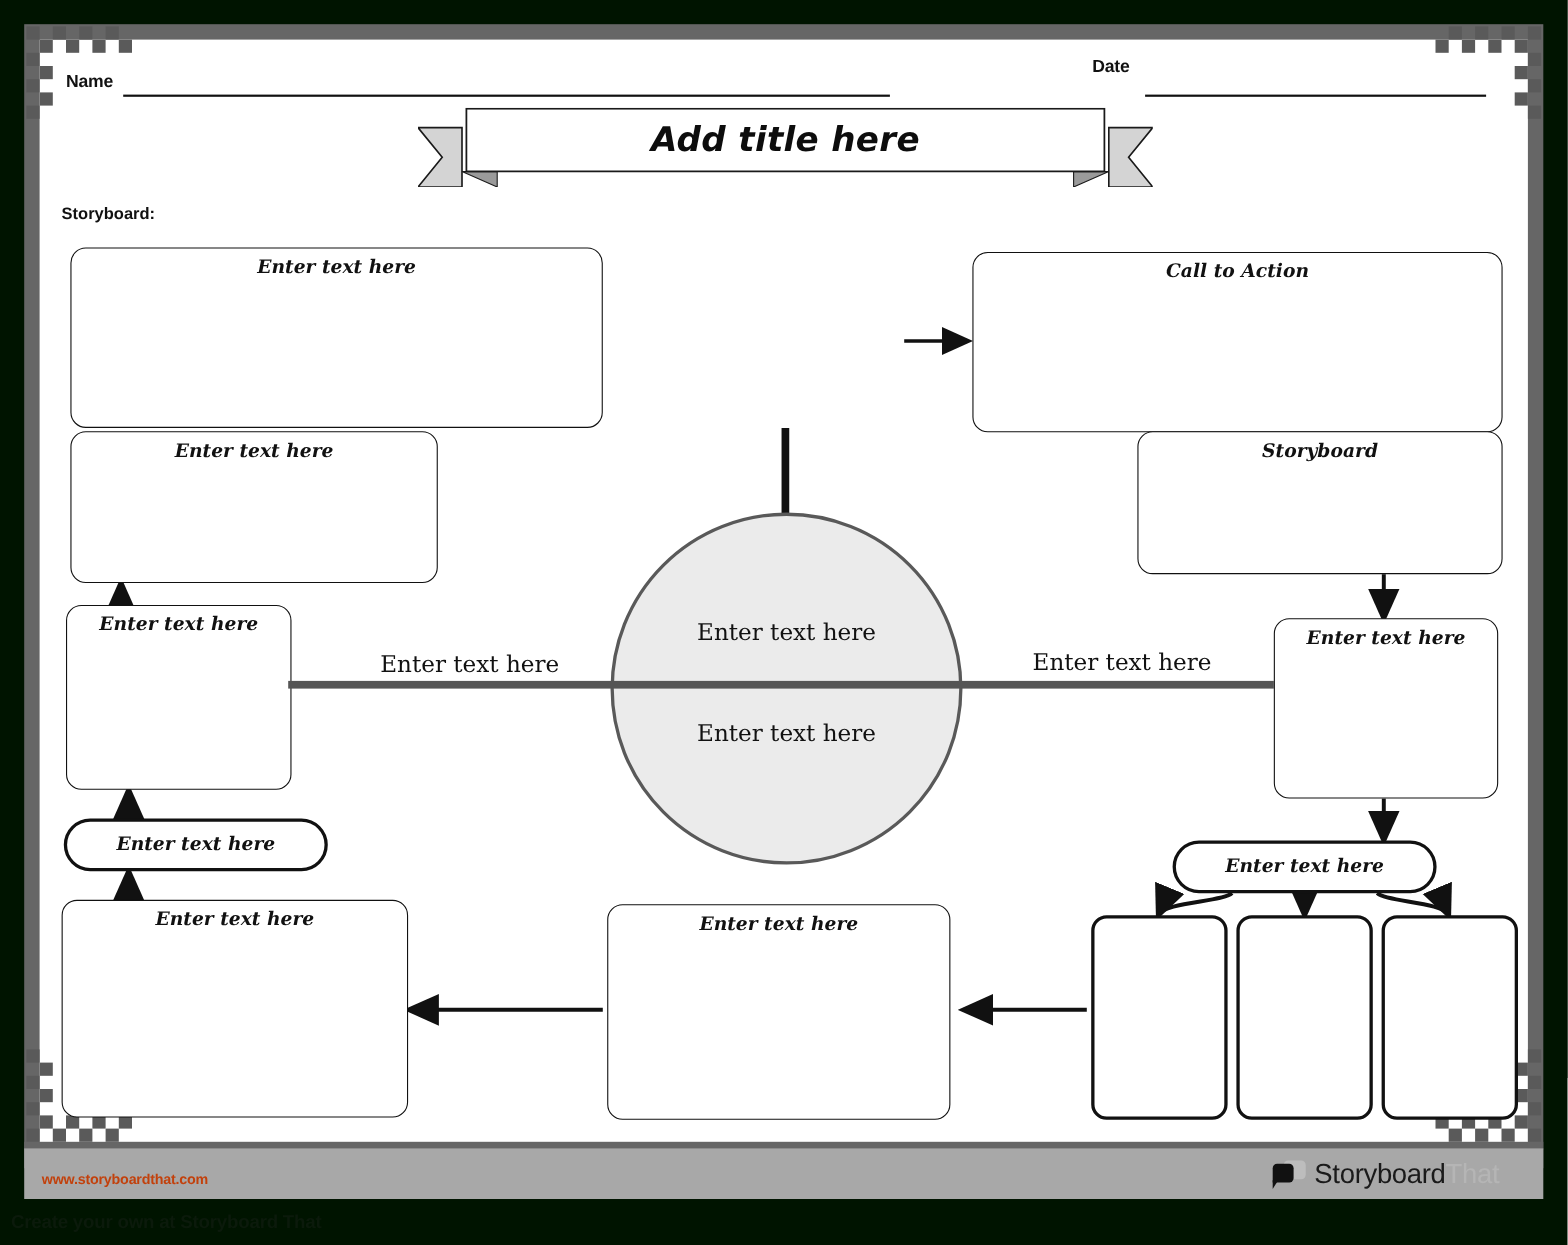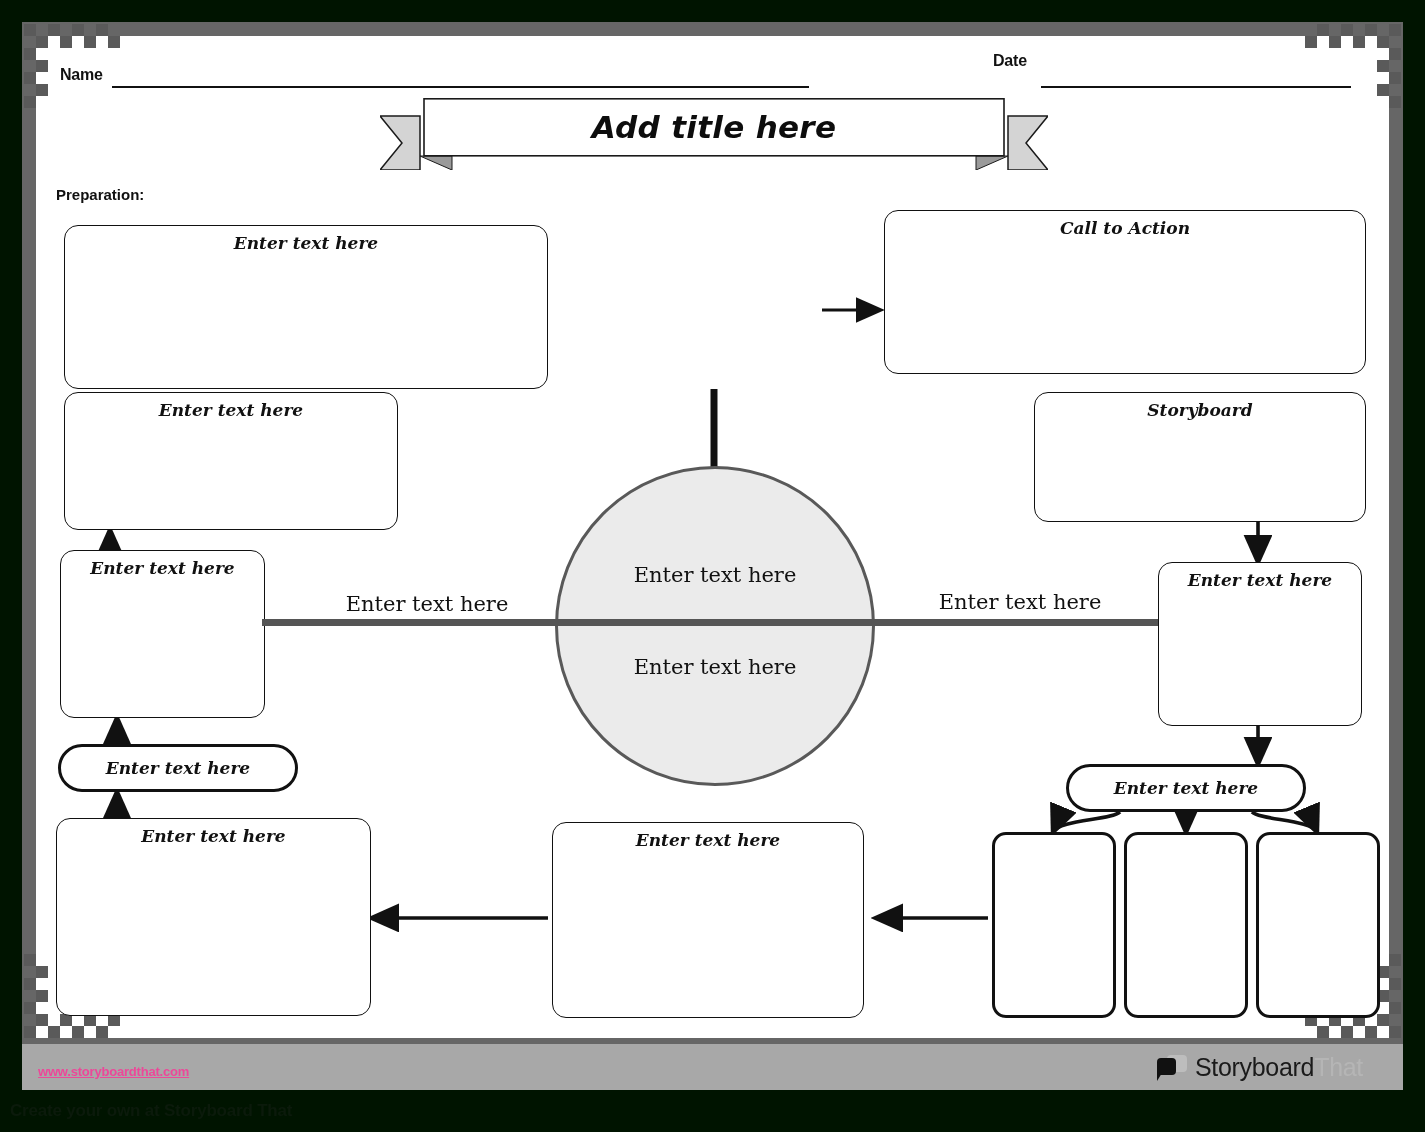--- a/index.html
+++ b/index.html
@@ -23,21 +23,21 @@
   .footer-band{
     position:absolute;left:22px;top:1044px;width:1381px;height:46px;
     background:#a8a8a8;
   }
   .footer-rule{
     position:absolute;left:22px;top:1038px;width:1381px;height:7px;
     background:#666666;
   }
   .footer-url{
     position:absolute;left:38px;top:1064px;
-    font-size:13px;font-weight:bold;color:#ec4899;letter-spacing:-0.2px;text-decoration:underline;
+    font-size:13px;font-weight:bold;color:#c2410c;letter-spacing:-0.2px;
   }
   .footer-tagline{
     position:absolute;left:10px;top:1101px;
     font-size:17px;font-weight:bold;color:#0b1a0b;letter-spacing:-0.2px;
   }
   .logo{
     position:absolute;right:62px;top:1053px;display:flex;align-items:center;gap:8px;
   }
   .logo-mark{position:relative;width:30px;height:26px;}
   .logo-mark .b1{
@@ -203,21 +203,21 @@
     <svg width="668" height="72" viewBox="0 0 668 72">
       <path d="M0 18 L40 18 L40 72 L0 72 L22 45 Z" fill="#d4d4d4" stroke="#1a1a1a" stroke-width="1.5"></path>
       <path d="M668 18 L628 18 L628 72 L668 72 L646 45 Z" fill="#d4d4d4" stroke="#1a1a1a" stroke-width="1.5"></path>
       <path d="M40 58 L72 58 L72 72 Z" fill="#9a9a9a" stroke="#1a1a1a" stroke-width="1"></path>
       <path d="M628 58 L596 58 L596 72 Z" fill="#9a9a9a" stroke="#1a1a1a" stroke-width="1"></path>
       <rect x="44" y="0.8" width="580" height="57" fill="#ffffff" stroke="#1a1a1a" stroke-width="1.6"></rect>
     </svg>
     <div class="ribbon-text">Add title here</div>
   </div>
 
-  <div class="directions">Preparation:</div>
+  <div class="directions">Storyboard:</div>
 
   <svg class="conn">
     <defs>
       <marker id="ar" markerWidth="9" markerHeight="9" refX="7.5" refY="4" orient="auto">
         <path d="M0,0 L9,4 L0,8 z" fill="#111"></path>
       </marker>
     </defs>
 
     <line x1="822" y1="310" x2="880" y2="310" stroke="#111" stroke-width="3.2" marker-end="url(#ar)"></line>
 
@@ -269,21 +269,21 @@
   </div>
 
   <div class="spine"></div>
   <div class="spine-label" style="left:262px;top:592px;width:330px;">Enter text here</div>
   <div class="spine-label" style="left:880px;top:590px;width:280px;">Enter text here</div>
 
   <div class="box" style="left:552px;top:822px;width:312px;height:196px;">
     <div class="box-label">Enter text here</div>
   </div>
 
-  <div class="box" style="left:884px;top:210px;width:482px;height:164px;">
+  <div class="box" style="left:884px;top:229px;width:482px;height:164px;">
     <div class="box-label">Call to Action</div>
   </div>
 
   <div class="box" style="left:1034px;top:392px;width:332px;height:130px;">
     <div class="box-label">Storyboard</div>
   </div>
 
   <div class="box" style="left:1158px;top:562px;width:204px;height:164px;">
     <div class="box-label">Enter text here</div>
   </div>

